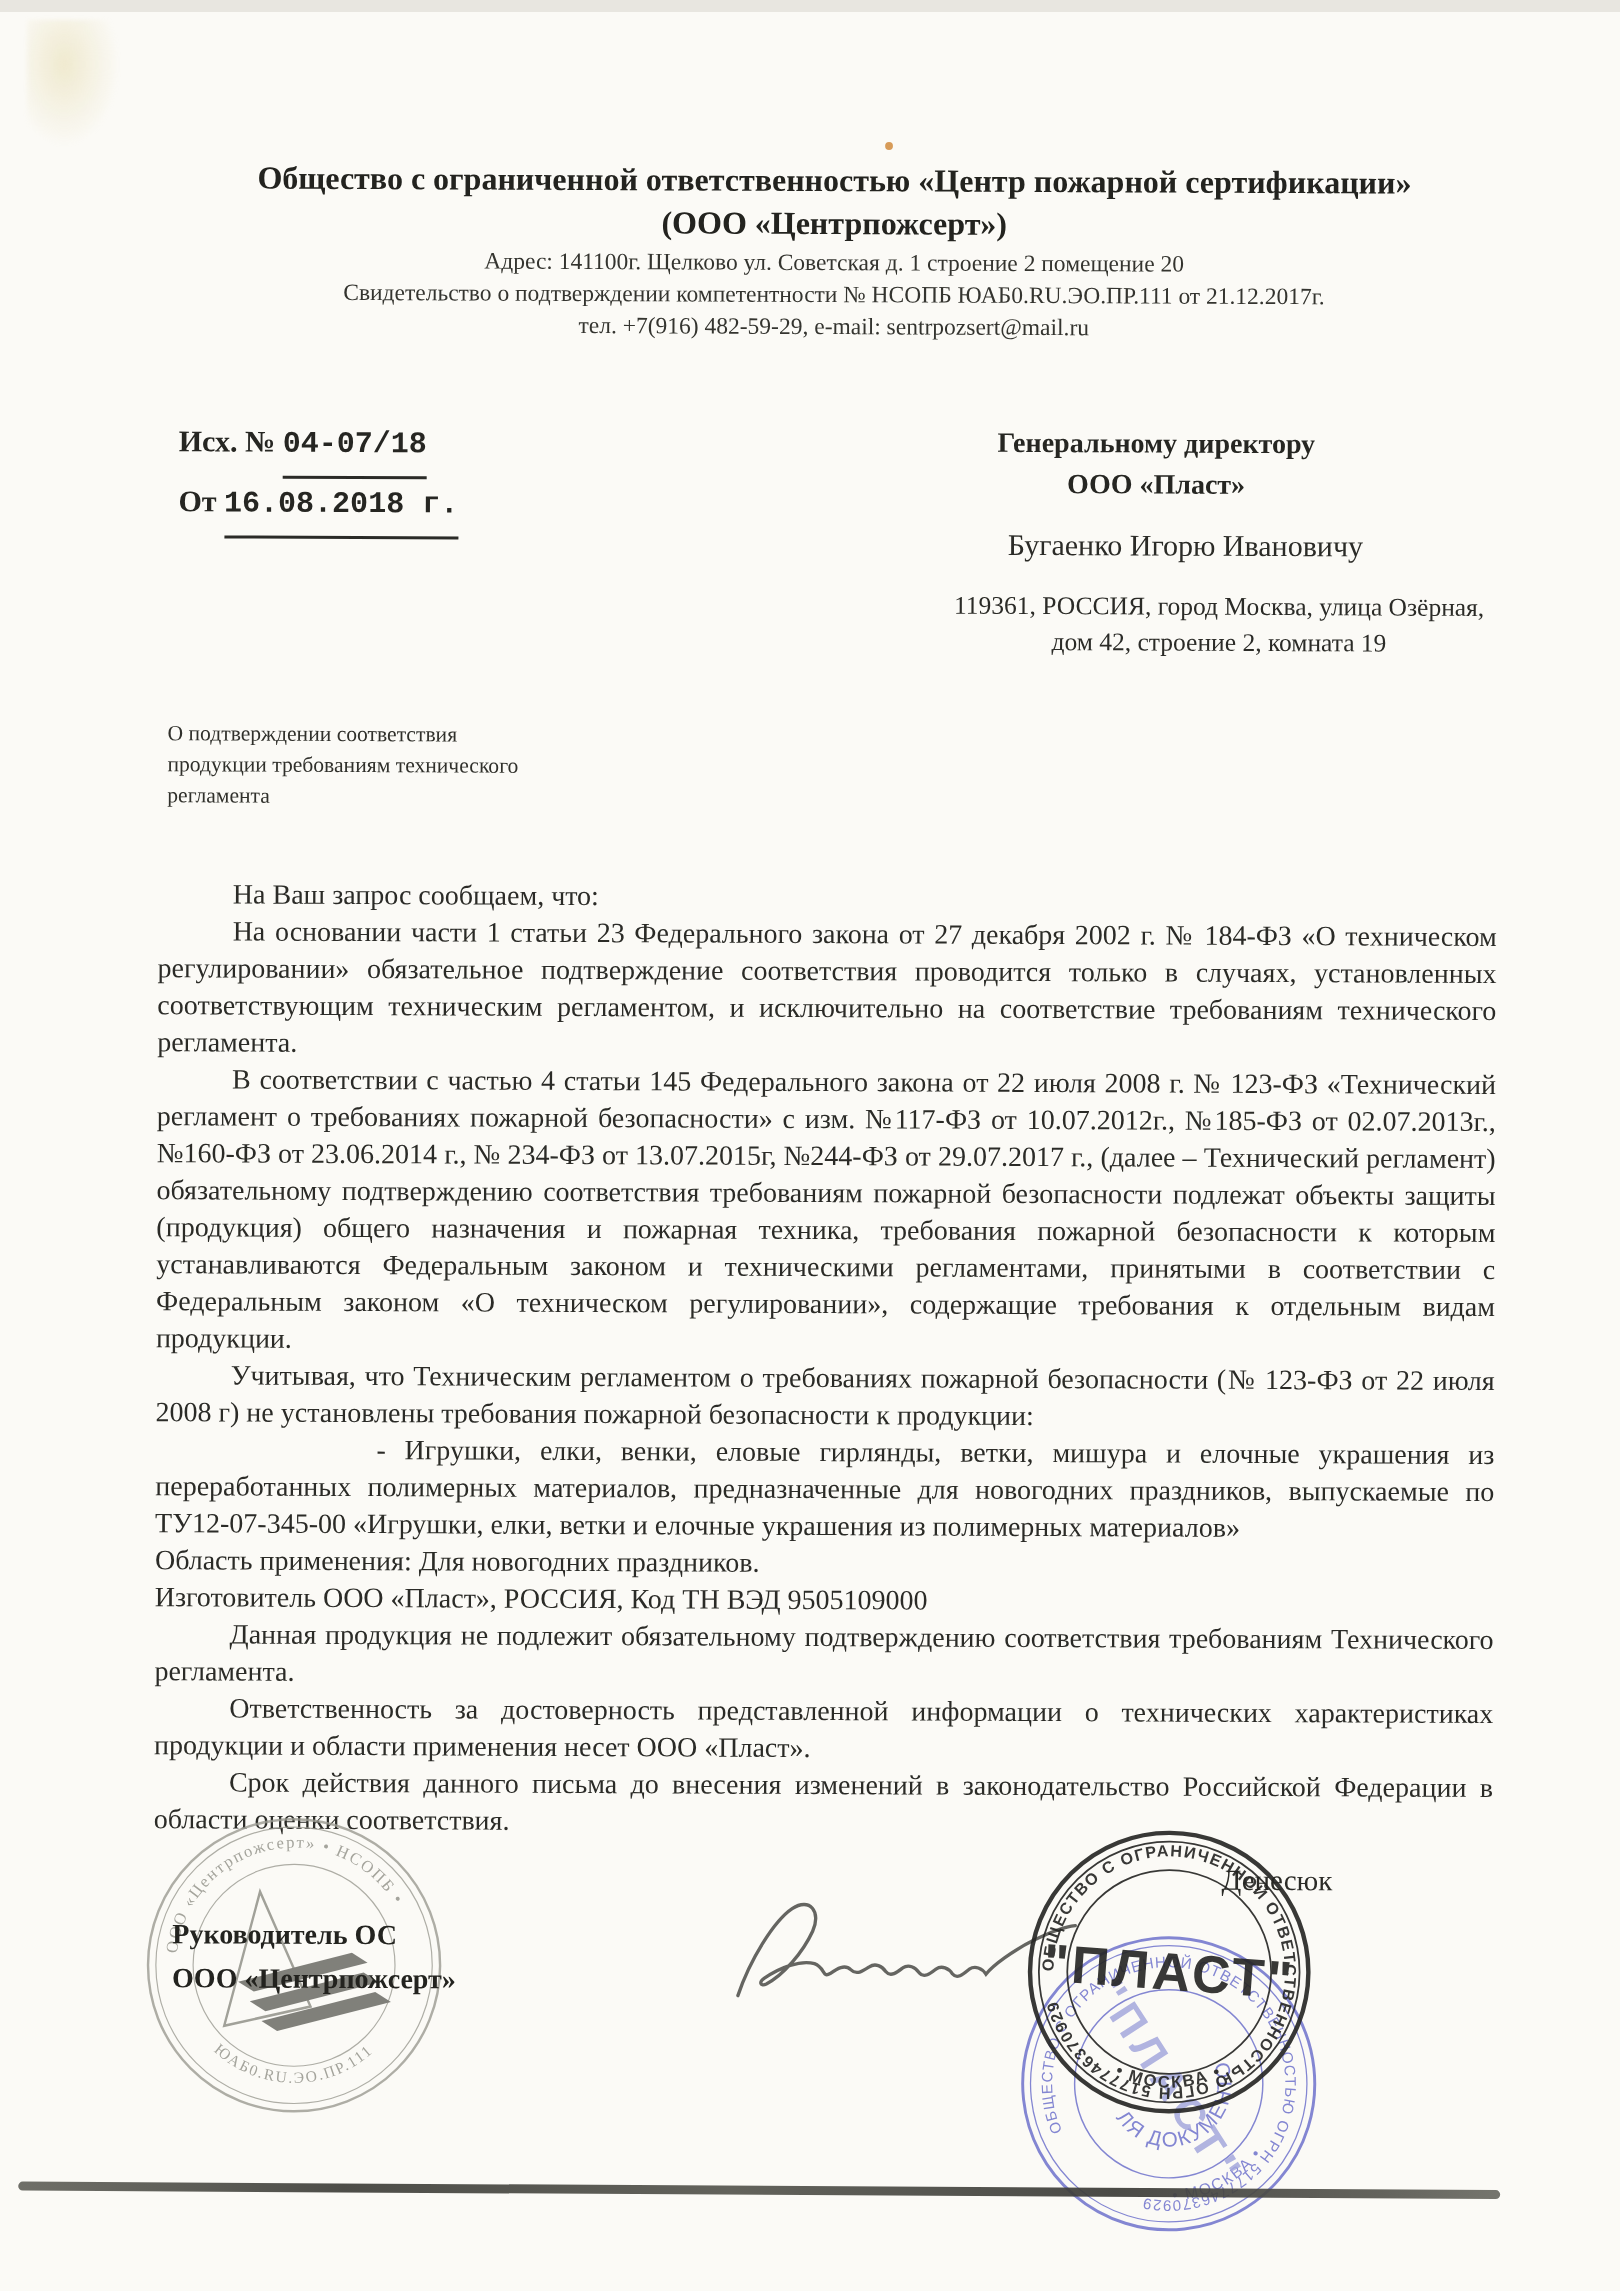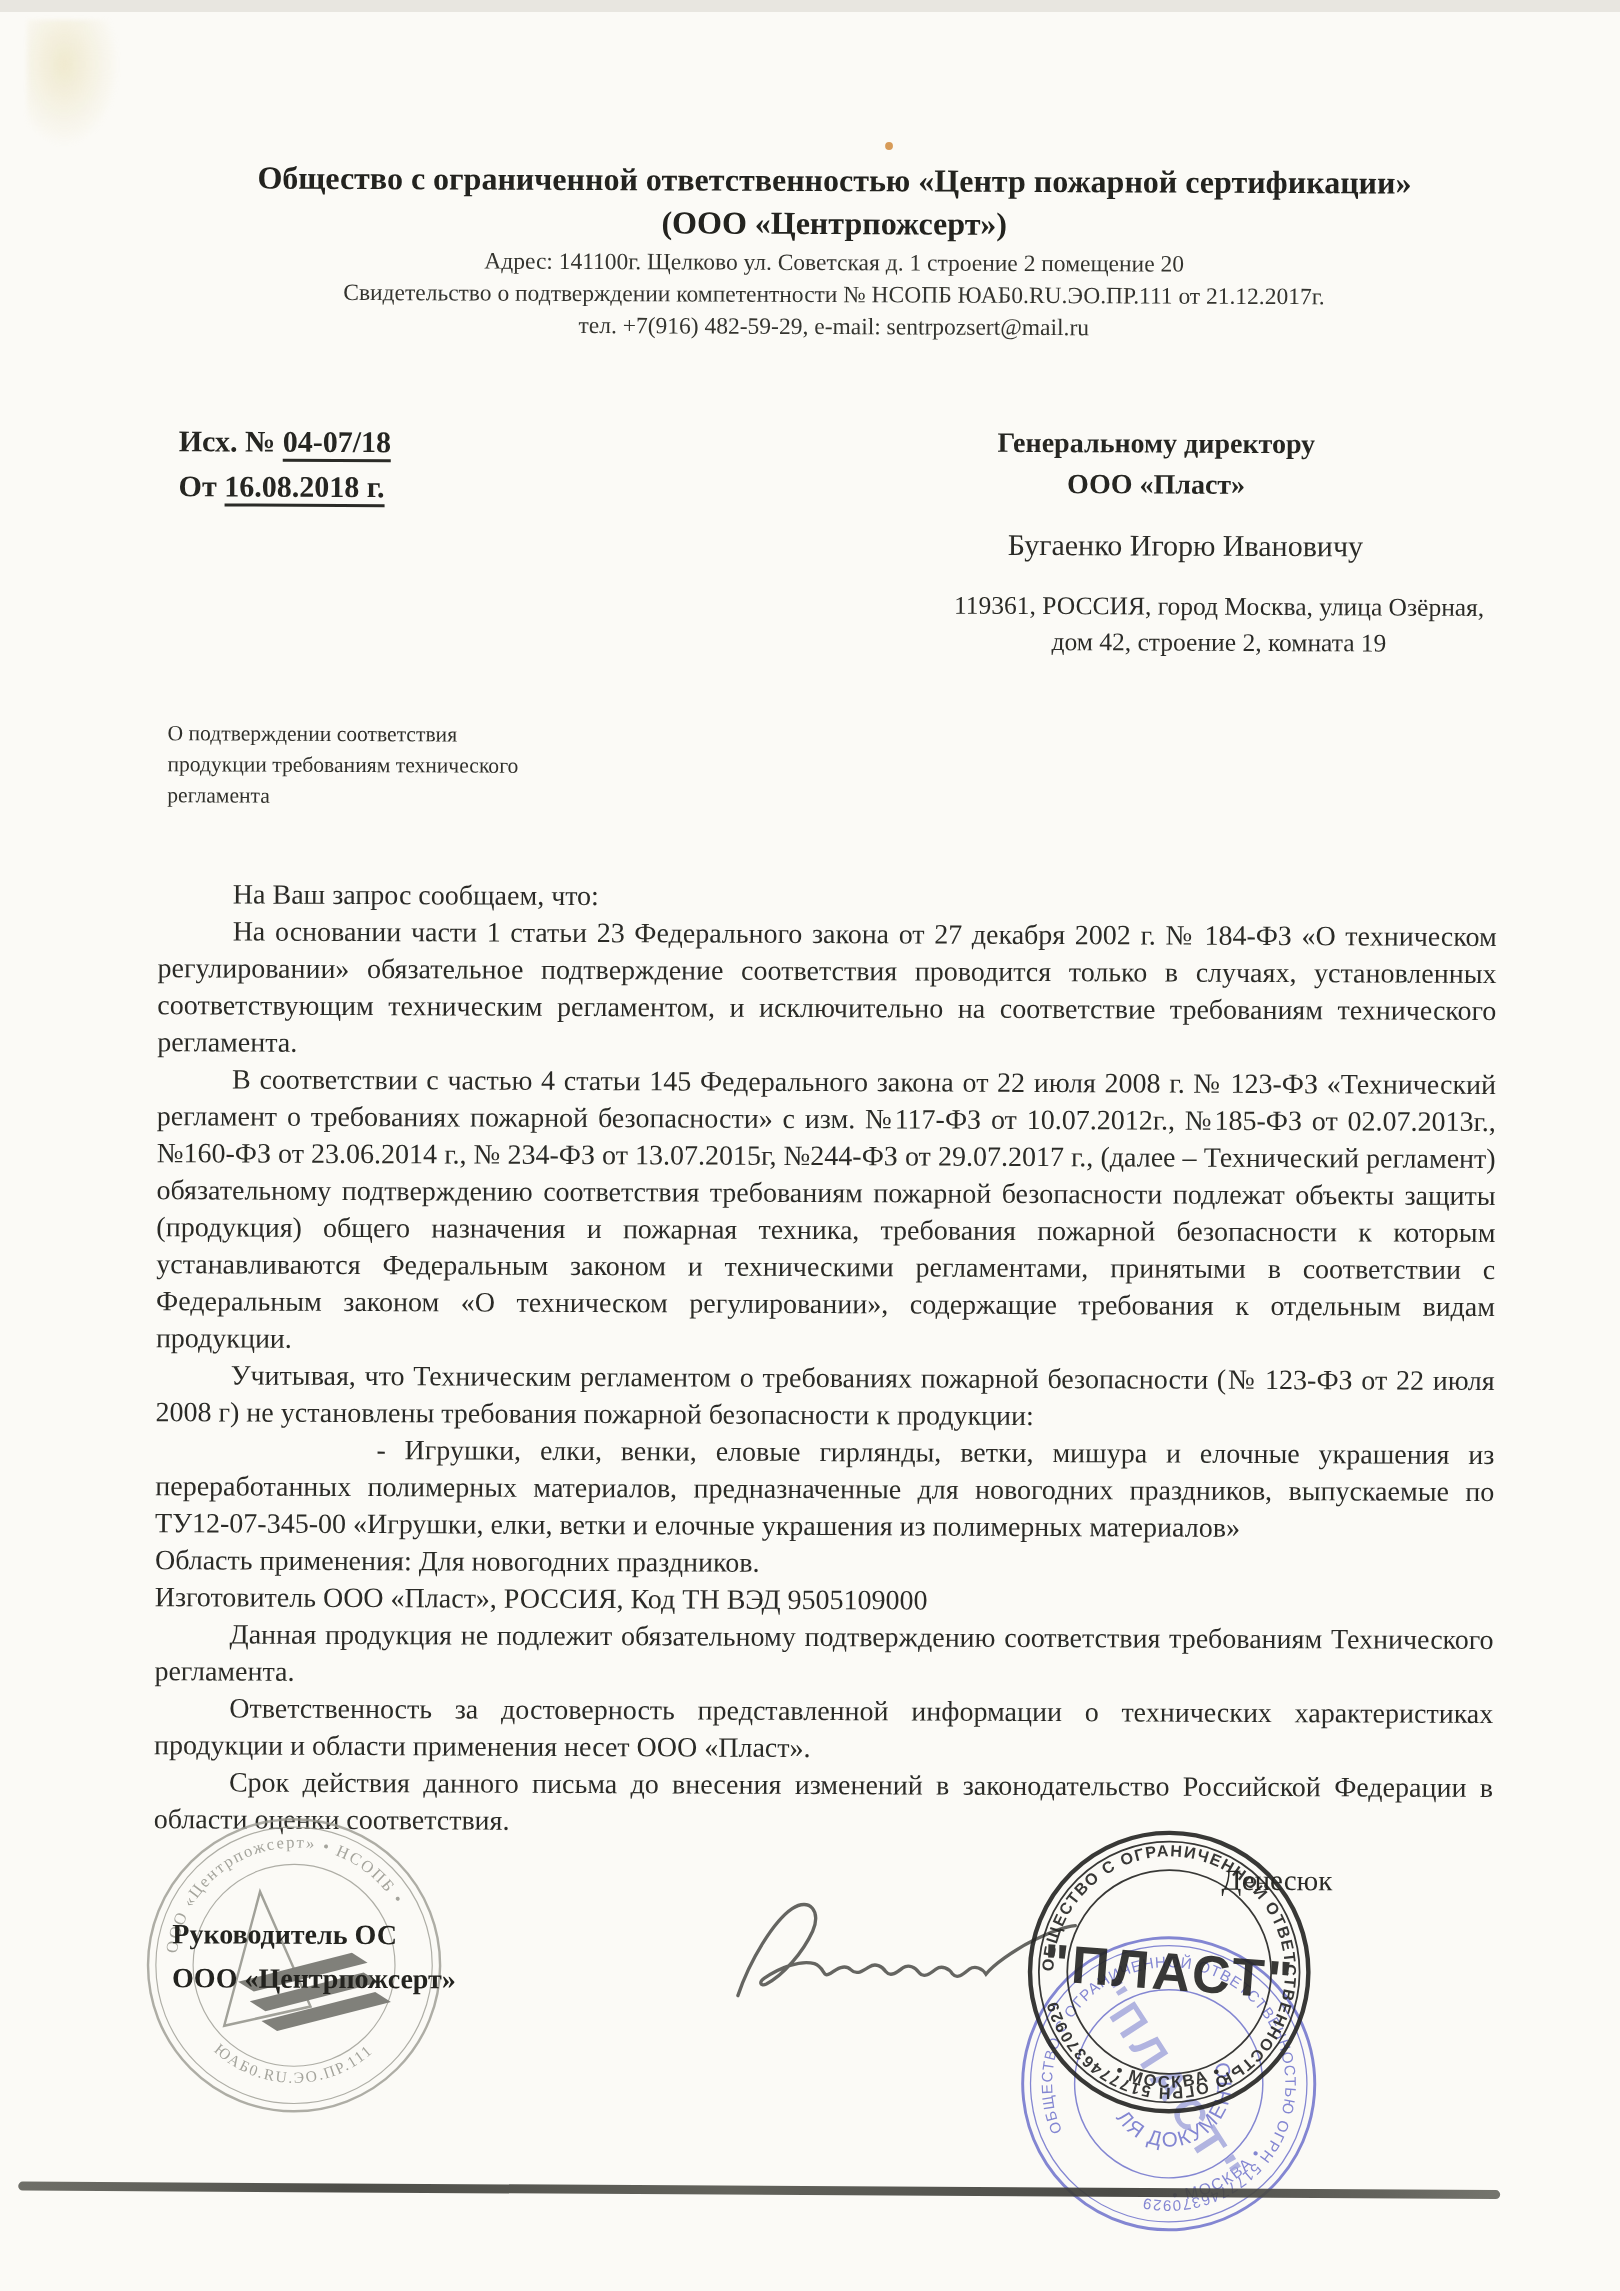--- a/index.html
+++ b/index.html
@@ -10,21 +10,21 @@
     color:#2b2b27;
   }
   .tilt{position:absolute;inset:0;transform:rotate(0.25deg);transform-origin:804px 392px;}
   .abs{position:absolute;}
   
   .letterhead{left:59px;top:147px;width:1549px;text-align:center;}
   .org-title{font-size:32px;font-weight:bold;line-height:43px;color:#23231f;}
   .lh-small{font-size:23.5px;line-height:30px;margin-top:2px;color:#34342f;}
   
   .refblock{left:179px;top:409px;font-size:30px;font-weight:bold;line-height:45px;color:#262622;}
-  .u{display:inline-block;border-bottom:3.9px solid #2b2b27;padding-bottom:1px;line-height:33px;}
+  .u{display:inline-block;border-bottom:3.9px solid #2b2b27;padding-bottom:15px;line-height:33px;font-family:Liberation Mono, monospace;}
   
   .rcpt-head{left:882px;top:409px;width:549px;text-align:center;font-size:28px;font-weight:bold;line-height:41px;color:#262622;}
   .rcpt-person{left:980px;top:515px;width:412px;text-align:center;font-size:30px;}
   .rcpt-addr{left:936px;top:575px;width:568px;text-align:center;font-size:25.5px;line-height:36px;}
   
   .subject{left:169px;top:709px;width:510px;font-size:21.6px;line-height:31px;color:#30302b;}
   
   .body-text{left:160px;top:866px;width:1339px;font-size:28px;line-height:37px;text-align:justify;}
   .body-text p{margin:0;}
   .p-ind{text-indent:75px;}

